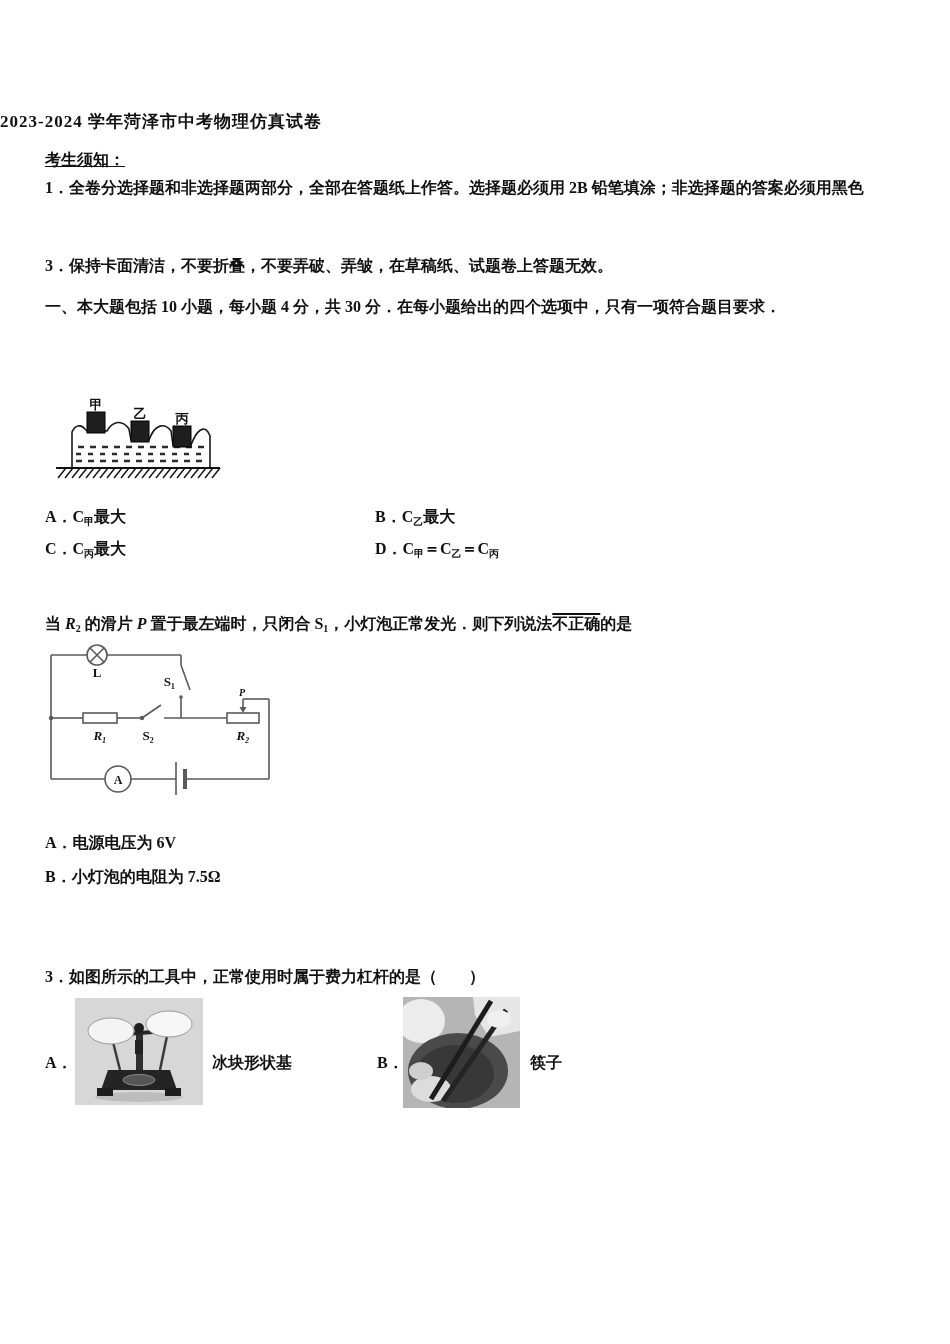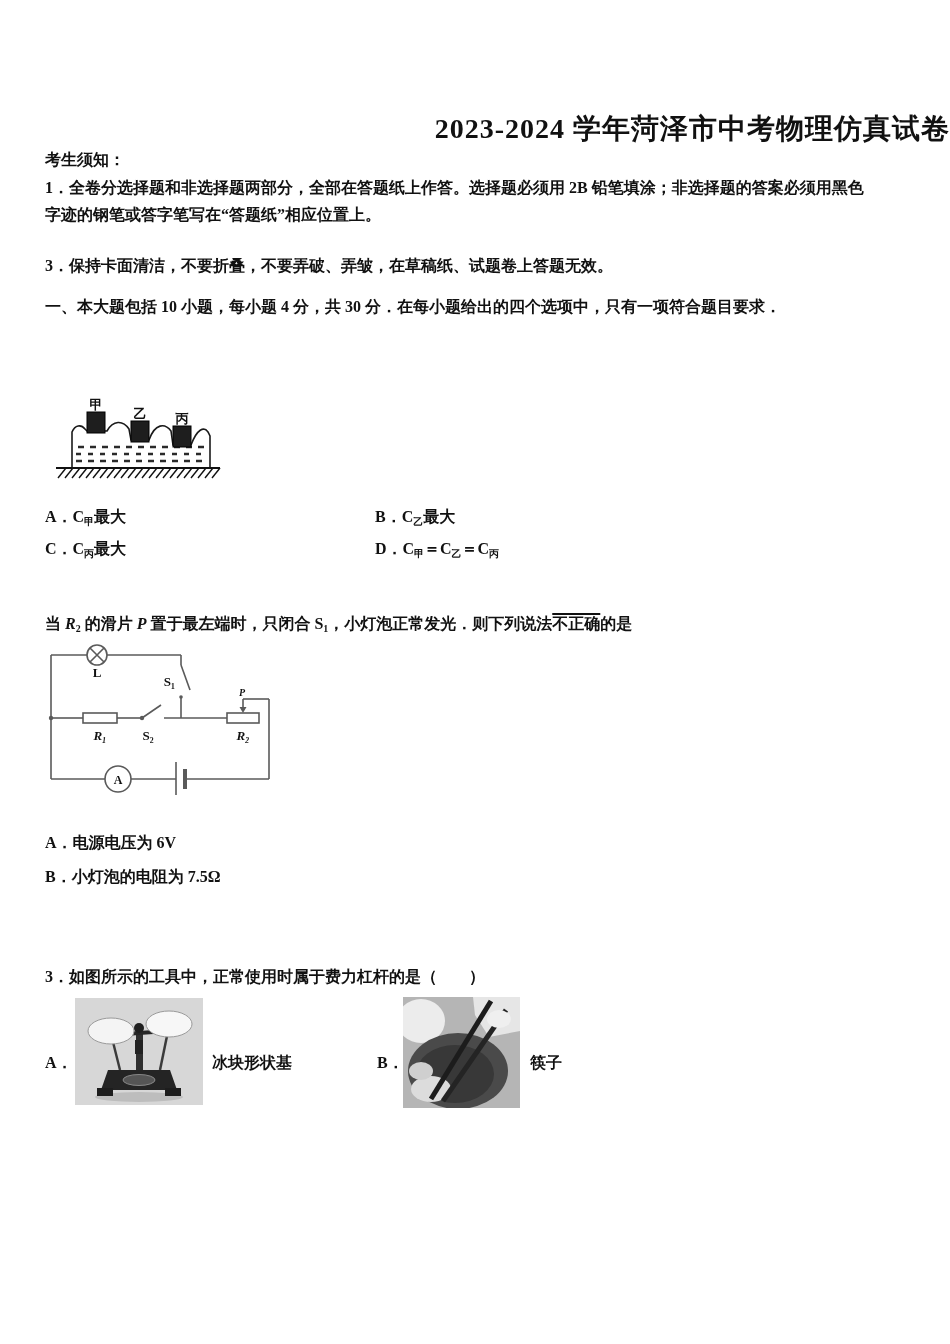--- a/index.html
+++ b/index.html
@@ -3,40 +3,39 @@
 <meta charset="utf-8">
 <style>
   html,body{margin:0;padding:0;background:#ffffff;}
   .page{
     position:relative;width:950px;height:1344px;background:#ffffff;
     font-family:"Liberation Serif","DejaVu Serif",serif;
     color:#111;overflow:hidden;font-weight:600;
   }
   .abs{position:absolute;left:45px;white-space:nowrap;font-size:16px;line-height:22px;}
   .title{
-    position:absolute;top:110px;left:0;width:100%;text-align:right;
-    font-size:28px;font-weight:700;letter-spacing:1px;white-space:nowrap;
+    position:absolute;top:110px;left:0;width:100%;text-align:left;
+    font-size:17px;font-weight:700;letter-spacing:1px;white-space:nowrap;
   }
-  .bold{font-weight:700;}
+  .bold{font-weight:700;text-decoration:underline;}
   sub{font-size:62%;vertical-align:-0.32em;line-height:0;}
   i{font-style:italic;}
   .emph{text-decoration:overline;text-decoration-thickness:1.5px;}
   .fig{position:absolute;}
   svg text{font-family:"Liberation Serif","DejaVu Serif",serif;}
 </style>
 </head>
 <body>
 
 <div class="page">
 
   <div class="title">2023-2024 学年菏泽市中考物理仿真试卷</div>
 
   <div class="abs bold" style="top:149px">考生须知：</div>
   <div class="abs" style="top:177px">1．全卷分选择题和非选择题两部分，全部在答题纸上作答。选择题必须用 2B 铅笔填涂；非选择题的答案必须用黑色</div>
-  <div class="abs" style="top:204px">字迹的钢笔或答字笔写在“答题纸”相应位置上。</div>
   <div class="abs" style="top:255px">3．保持卡面清洁，不要折叠，不要弄破、弄皱，在草稿纸、试题卷上答题无效。</div>
 
   <div class="abs" style="top:296px">一、本大题包括 10 小题，每小题 4 分，共 30 分．在每小题给出的四个选项中，只有一项符合题目要求．</div>
 
 
   <svg class="fig" style="left:52px;top:396px" width="170" height="86" viewBox="0 0 170 86">
 
     <path d="M20,72 L20,36 C23,29 29,28 33,33 L35,35 L55,35
              C61,24 71,24 77,33 L79,44 L97,44
              C103,27 113,27 119,35 L121,49 L139,49

